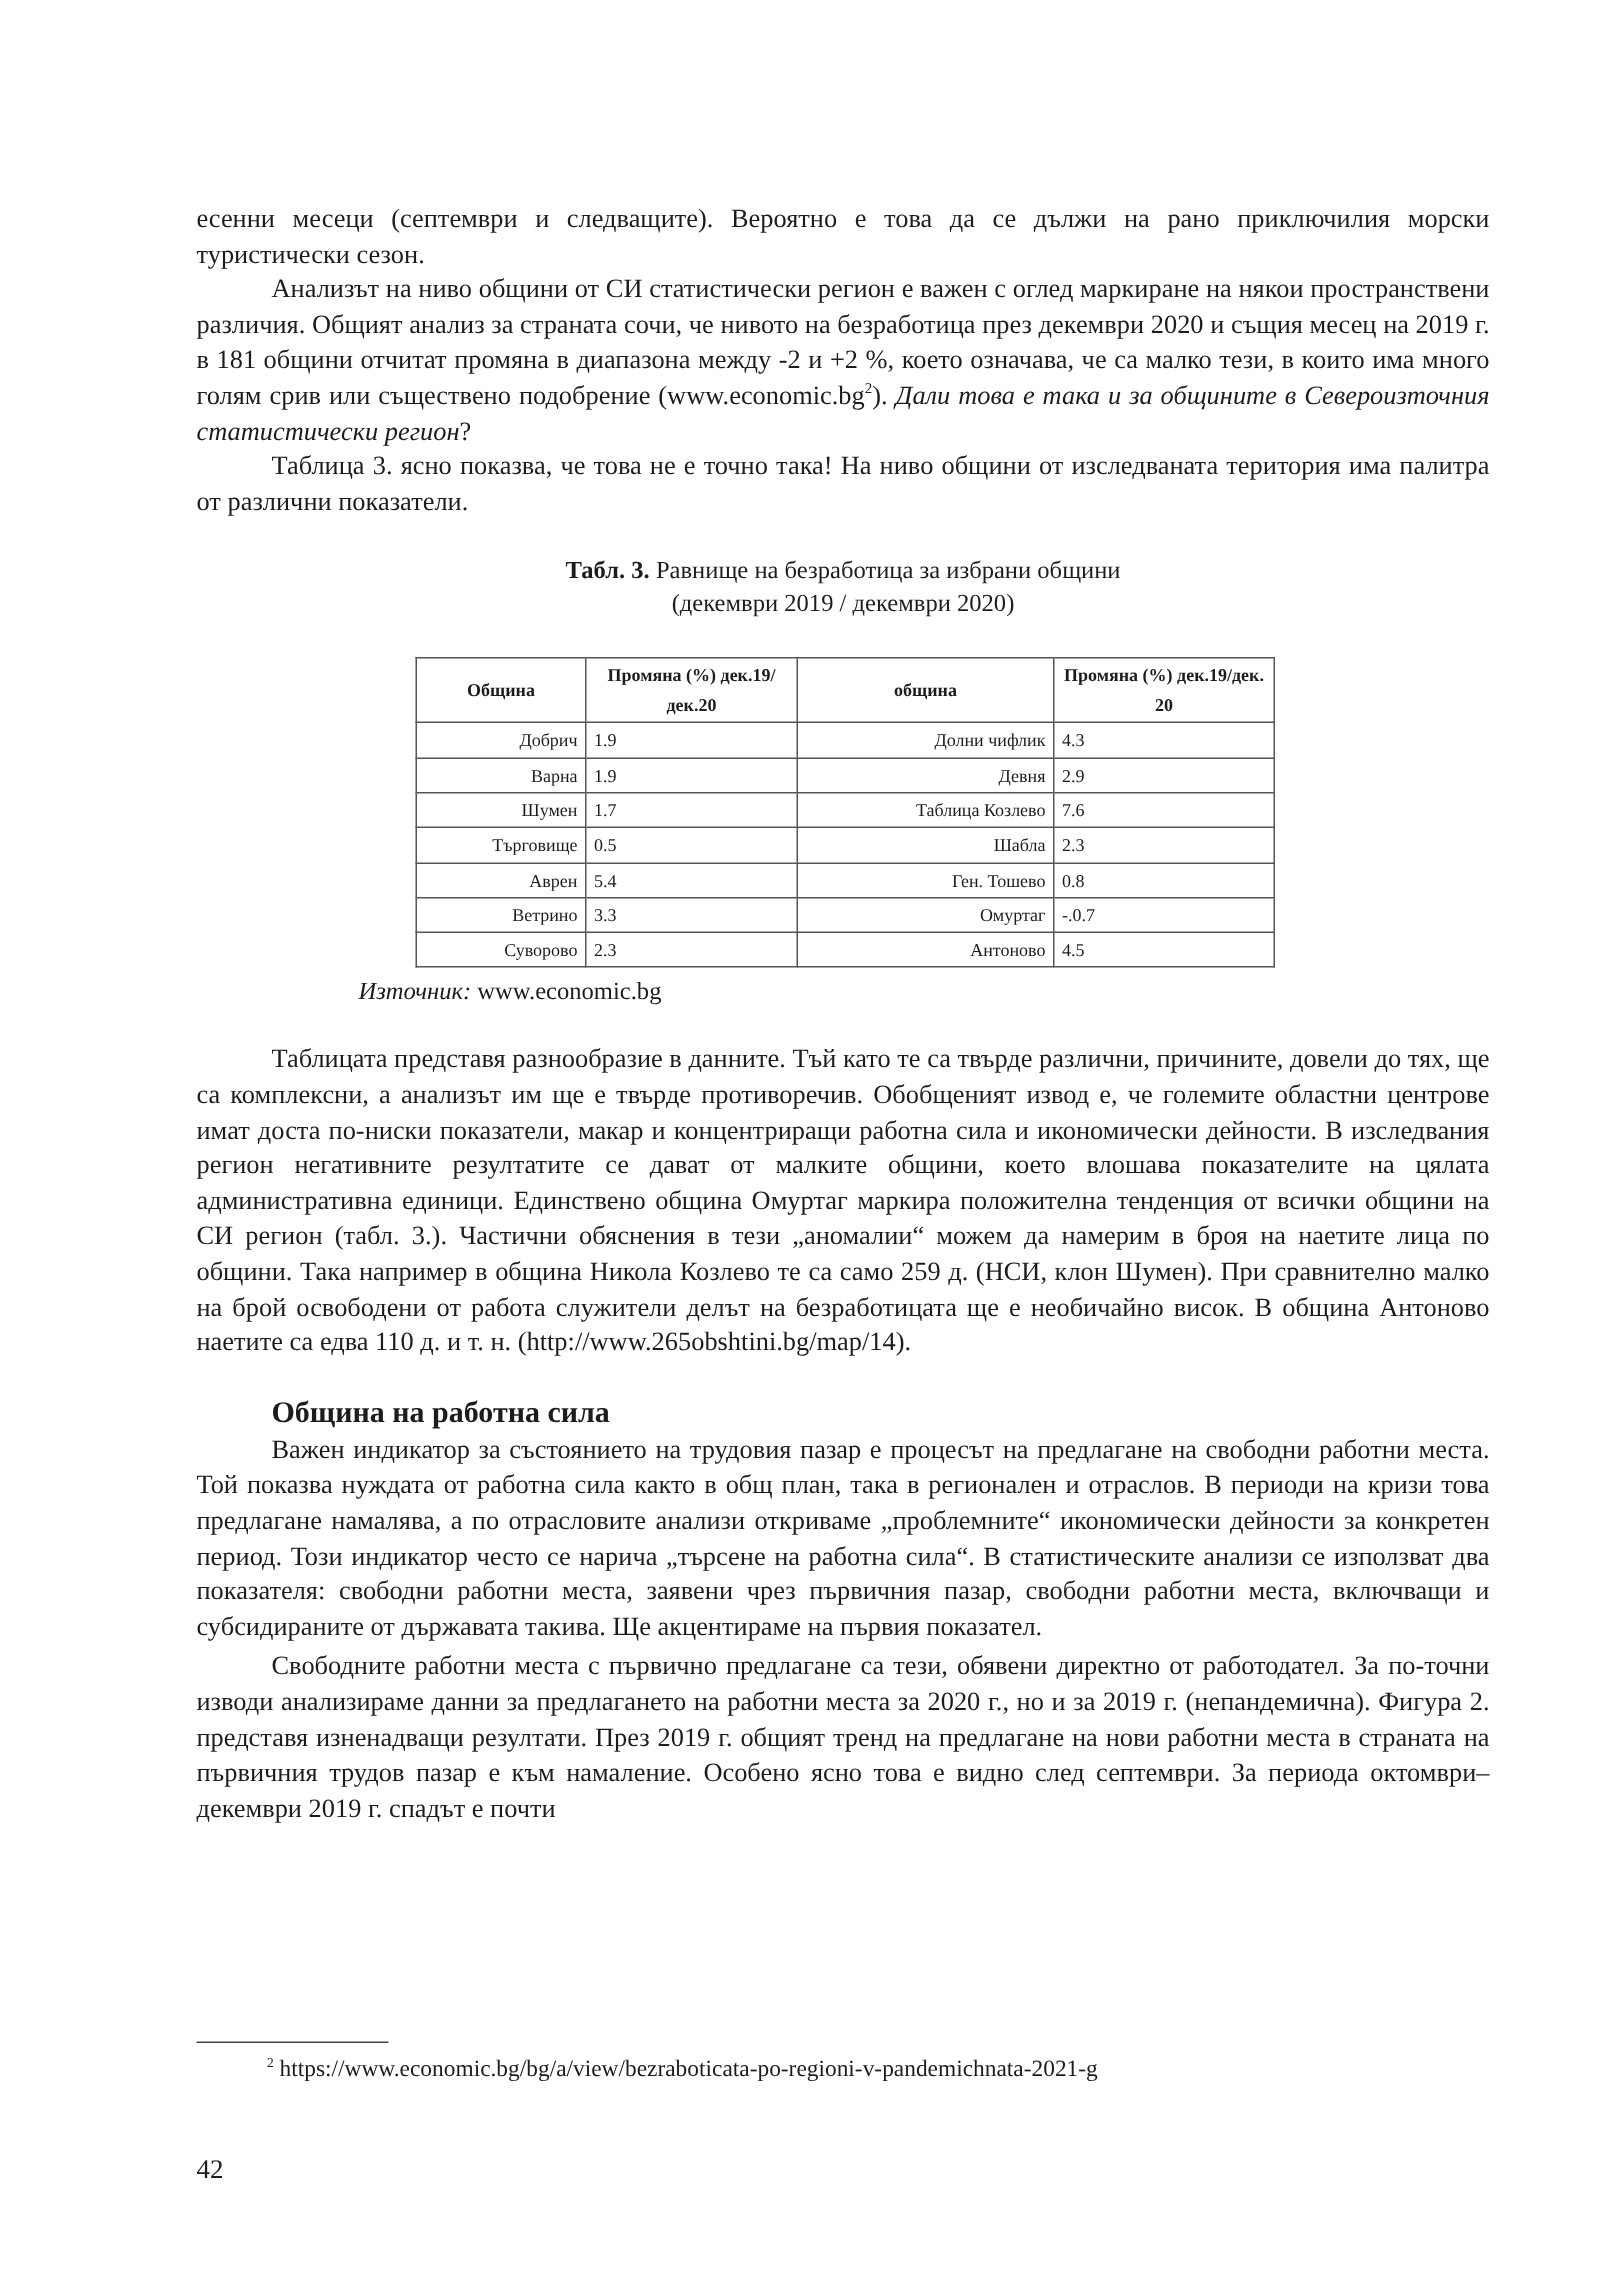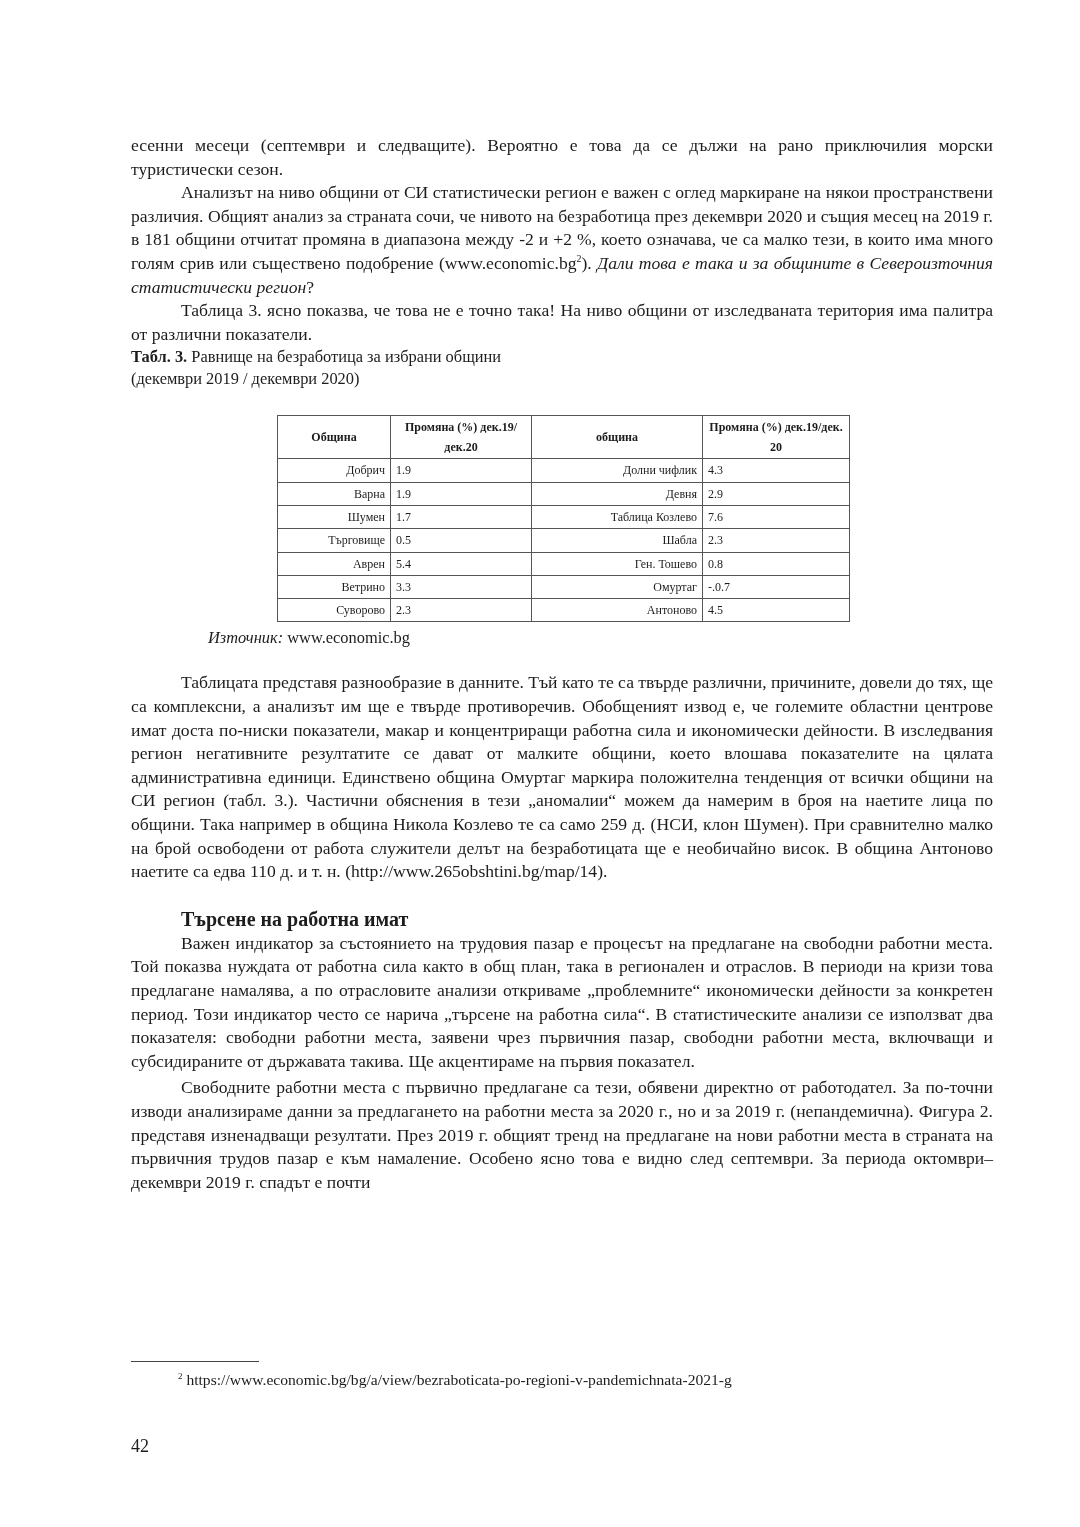--- a/index.html
+++ b/index.html
@@ -4,29 +4,29 @@
 <style>
   html, body { margin: 0; padding: 0; background: #ffffff; }
   body { width: 1080px; height: 1527px; position: relative; overflow: hidden;
          font-family: "Liberation Serif", "DejaVu Serif", serif; color: #1c1c1c; }
   .page { position: absolute; left: 131px; top: 134px; width: 862px; }
   p.par { margin: 0; font-size: 17.6px; line-height: 23.6px; text-align: justify; }
   p.indent { text-indent: 50px; }
   p.noindent { text-indent: 0; }
   .it { font-style: italic; }
   sup { font-size: 10px; line-height: 0; vertical-align: super; }
-  .caption { font-size: 16.4px; line-height: 22px; }
+  .caption { text-align: center; font-size: 16.4px; line-height: 22px; margin-top: 23px; }
   .caption b { font-weight: bold; }
   table.data { border-collapse: collapse; margin: 25px 0 0 146px; font-size: 12px; }
   table.data th, table.data td { border: 1px solid #555; padding: 0 5px; line-height: 22.3px; }
   table.data th { font-weight: bold; text-align: center; line-height: 20px; padding: 1px 4px; }
   table.data td.num { }
   table.data td.name { text-align: right; }
   .c1 { width: 104px; } .c2 { width: 132px; font-family: Liberation Serif, serif; } .c3 { width: 162px; } .c4 { width: 138px; }
-  .source { font-size: 16.4px; margin: 5px 0 0 77px; line-height: 22px; }
+  .source { font-size: 16.4px; margin: 5px 0 0 108px; line-height: 22px; }
   .heading { font-weight: bold; font-size: 20px; margin: 22px 0 0 50px; line-height: 26px; }
   .footrule { position: absolute; left: 131px; top: 1361px; width: 128px; height: 1px; background: #444; }
   .footnote { position: absolute; left: 178px; top: 1371px; font-size: 15.6px; }
   .footnote sup { font-size: 9px; }
   .pagenum { position: absolute; left: 131px; top: 1436px; font-size: 18px; }
 </style>
 </head>
 <body>
 
 <div class="page">
@@ -91,20 +91,20 @@
           <td class="name">Антоново</td>
           <td class="num">4.5</td>
         </tr>
       </tbody>
   </table>
   <div class="source"><span class="it">Източник:</span><span> www.economic.bg</span></div>
 
   <div style="height:22px"></div>
   <p class="par indent">Таблицата представя разнообразие в данните. Тъй като те са твърде различни, причините, довели до тях, ще са комплексни, а анализът им ще е твърде противоречив. Обобщеният извод е, че големите областни центрове имат доста по-ниски показатели, макар и концентриращи работна сила и икономически дейности. В изследвания регион негативните резултатите се дават от малките общини, което влошава показателите на цялата административна единици. Единствено община Омуртаг маркира положителна тенденция от всички общини на СИ регион (табл. 3.). Частични обяснения в тези „аномалии“ можем да намерим в броя на наетите лица по общини. Така например в община Никола Козлево те са само 259 д. (НСИ, клон Шумен). При сравнително малко на брой освободени от работа служители делът на безработицата ще е необичайно висок. В община Антоново наетите са едва 110 д. и т. н. (http://www.265obshtini.bg/map/14).</p>
 
-  <div class="heading">Търсене на работна имат</div>
+  <div class="heading">Община на работна сила</div>
   <p class="par indent">Важен индикатор за състоянието на трудовия пазар е процесът на предлагане на свободни работни места. Той показва нуждата от работна сила както в общ план, така в регионален и отраслов. В периоди на кризи това предлагане намалява, а по отрасловите анализи откриваме „проблемните“ икономически дейности за конкретен период. Този индикатор често се нарича „търсене на работна сила“. В статистическите анализи се използват два показателя: свободни работни места, заявени чрез първичния пазар, свободни работни места, включващи и субсидираните от държавата такива. Ще акцентираме на първия показател.</p>
   <p class="par indent" style="margin-top:3px">Свободните работни места с първично предлагане са тези, обявени директно от работодател. За по-точни изводи анализираме данни за предлагането на работни места за 2020 г., но и за 2019 г. (непандемична). Фигура 2. представя изненадващи резултати. През 2019 г. общият тренд на предлагане на нови работни места в страната на първичния трудов пазар е към намаление. Особено ясно това е видно след септември. За периода октомври–декември 2019 г. спадът е почти</p>
 </div>
 
 <div class="footrule"></div>
 <div class="footnote"><sup>2</sup><span> https://www.economic.bg/bg/a/view/bezraboticata-po-regioni-v-pandemichnata-2021-g</span></div>
 <div class="pagenum">42</div>
 
 </body></html>

